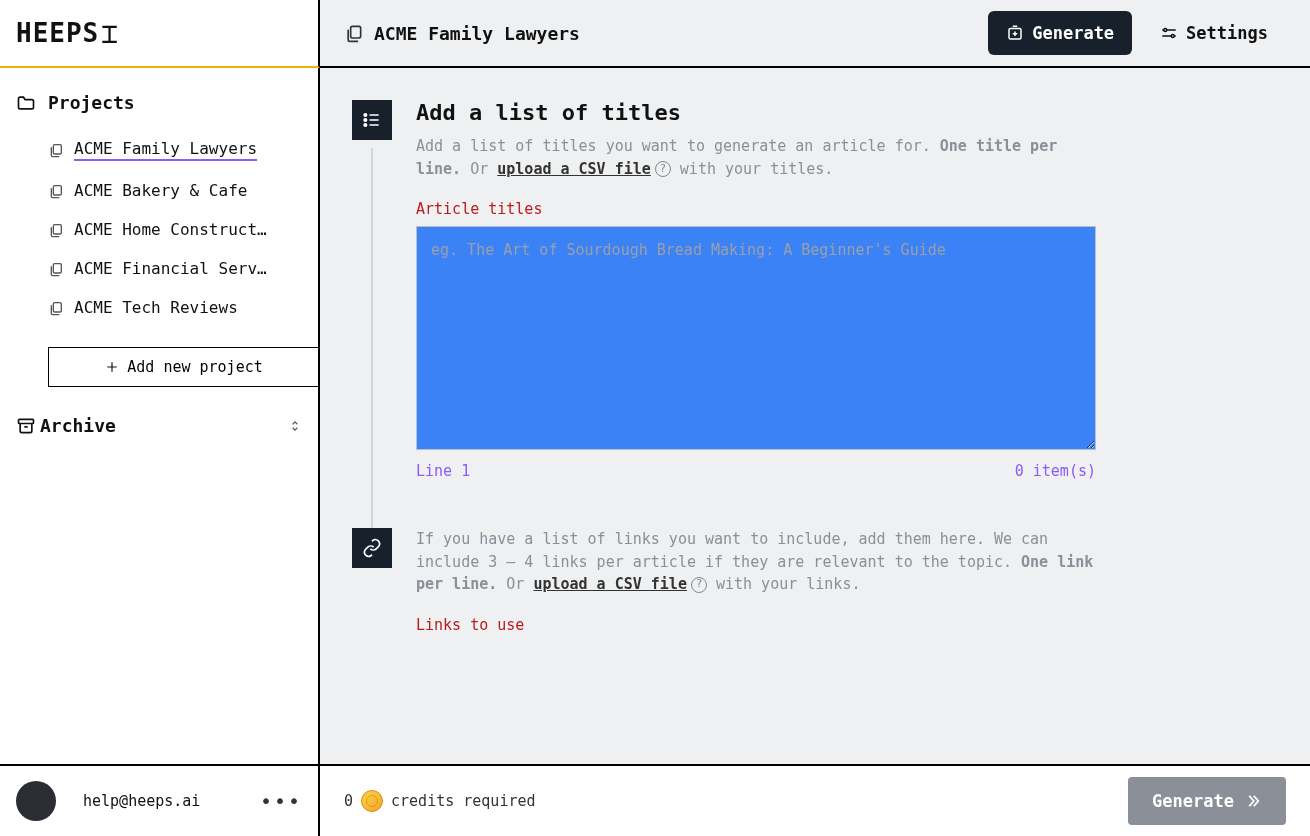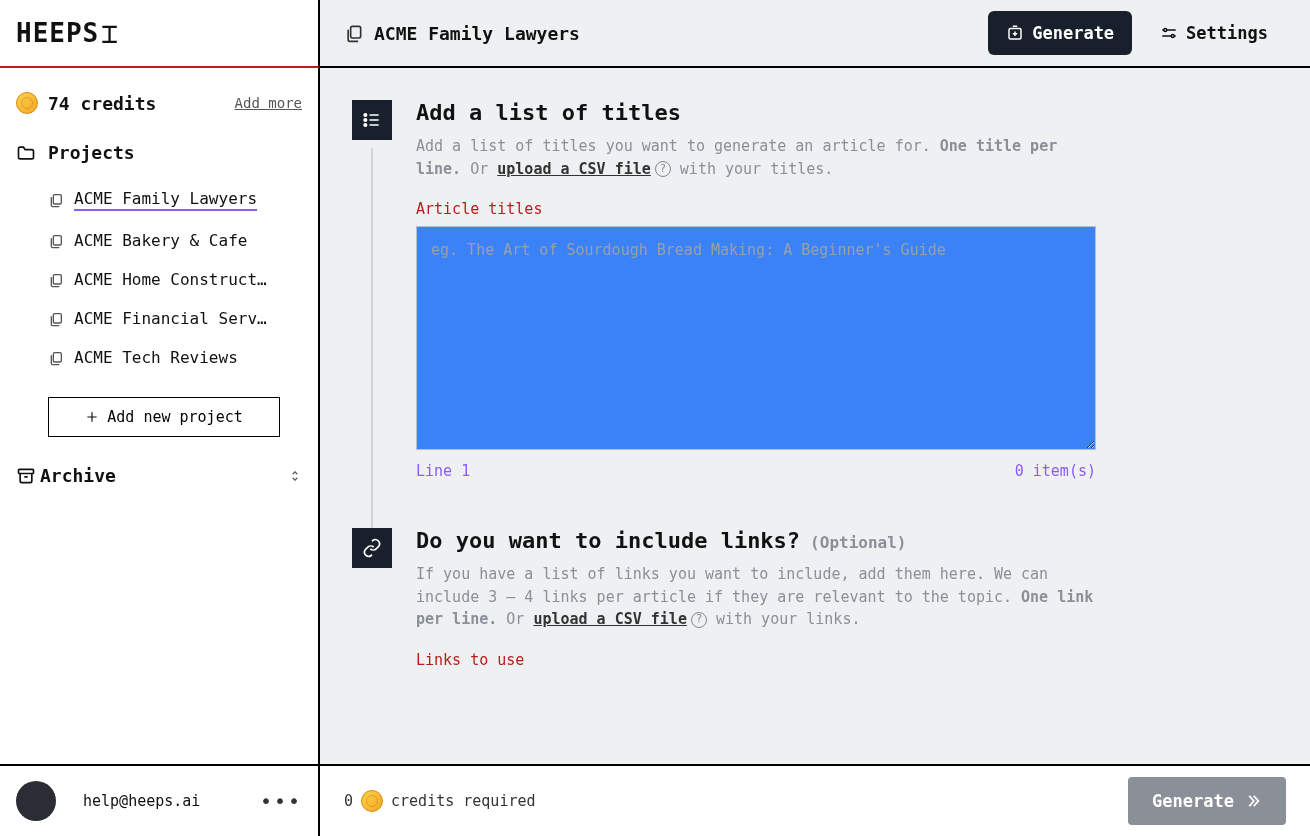--- a/index.html
+++ b/index.html
@@ -10,21 +10,21 @@
   background: #fff;
   width: 1310px;
   height: 836px;
   overflow: hidden;
   display: grid;
   grid-template-columns: 320px 1fr;
   grid-template-rows: 68px 1fr 72px;
 }
 .topbar-left {
   grid-column: 1; grid-row: 1;
-  border-bottom: 2px solid #b91c1c;
+  border-bottom: 2px solid #eab308;
   border-right: 2px solid #000;
   display: flex; align-items: center;
   padding: 18px 16px;
 }
 .logo { font-weight: 900; font-size: 26px; letter-spacing: 1px; display: flex; align-items: center; }
 .logo-caret { display:inline-block; width:10px; font-weight:400; font-size:28px; margin-left:2px;}
 .topbar-right {
   grid-column: 2; grid-row: 1;
   border-bottom: 2px solid #000;
   background: #eef0f2;
@@ -50,21 +50,21 @@
 .credits-row { display:flex; align-items:center; gap:10px; margin-bottom: 28px;}
 .credits-row .add-more { margin-left:auto; text-decoration: underline; color:#555; cursor:pointer; font-size:14px;}
 .credits-text { font-weight:700; font-size:18px;}
 .section-header { display:flex; align-items:center; gap:12px; font-weight:700; font-size:18px; margin-bottom: 16px;}
 .project-list { list-style:none; margin-left: 32px; margin-bottom: 20px;}
 .project-list li { display:flex; align-items:center; gap:10px; padding:10px 0; font-size:16px; cursor:pointer; white-space:nowrap; overflow:hidden; text-overflow:ellipsis;}
 .project-list li span.label { overflow:hidden; text-overflow:ellipsis; }
 .project-list li.active span.label { border-bottom: 2px solid #8b5cf6; padding-bottom:1px;}
 .add-project-btn {
   display:flex; align-items:center; justify-content:center; gap:8px;
-  border:1px solid #000; background:#fff; padding:10px 0; width: 232px; margin-left:32px;
+  border:1px solid #000; background:#fff; padding:10px 0; width: 272px; margin-left:32px;
   cursor:pointer; font-family:inherit; font-size:15px;
 }
 .archive-row { display:flex; align-items:center; gap:4px; font-weight:700; font-size:18px; margin-top: 28px;}
 .chevrons { margin-left:auto; color:#555;}
 .main {
   grid-column: 2; grid-row: 2;
   background: #eef0f2;
   overflow-y: auto;
   padding: 32px 60px 40px 32px;
 }
@@ -145,25 +145,20 @@
         <circle cx="7" cy="8" r="2"></circle>
         <path d="M9 8h12M3 8h2"></path>
         <circle cx="17" cy="16" r="2"></circle>
         <path d="M3 16h12M19 16h2"></path>
       </svg>
     <span>Settings</span>
   </div>
 </div>
 
 <div class="sidebar">
-  <div class="credits-row">
-    <span class="coin"></span>
-    <span class="credits-text">74 credits</span>
-    <span class="add-more">Add more</span>
-  </div>
   <div class="section-header">
     <svg width="20" height="20" viewBox="0 0 24 24" fill="none" stroke="#111" stroke-width="2">
         <path d="M3 7a2 2 0 0 1 2-2h4l2 3h8a2 2 0 0 1 2 2v7a2 2 0 0 1-2 2H5a2 2 0 0 1-2-2V7z"></path>
       </svg>
     <span>Projects</span>
   </div>
   <ul class="project-list">
     <li class="active">
       <svg width="16" height="16" viewBox="0 0 24 24" fill="none" stroke="#555" stroke-width="2">
           <rect x="8" y="4" width="12" height="14" rx="2"></rect>
@@ -246,24 +241,20 @@
     </div>
   </div>
 
   <div class="step">
     <div class="step-icon">
       <svg width="20" height="20" viewBox="0 0 24 24" fill="none" stroke="#fff" stroke-width="2">
           <path d="M10 13a5 5 0 0 0 7 0l3-3a5 5 0 0 0-7-7l-1 1M14 11a5 5 0 0 0-7 0l-3 3a5 5 0 0 0 7 7l1-1"></path>
         </svg>
     </div>
     <div class="step-body">
-      <div class="step-title">
-        <span>Do you want to include links?</span>
-        <span class="optional-tag">(Optional)</span>
-      </div>
       <p class="step-desc">
         <span>If you have a list of links you want to include, add them here. We can include 3 – 4 links per article if they are relevant to the topic. </span><strong>One link per line.</strong><span> Or </span><span class="upload-link">upload a CSV file</span><span class="help-circle">?</span><span> with your links.</span>
       </p>
       <div class="field-label">Links to use</div>
     </div>
   </div>
 </div>
 
 <div class="bottom-left">
   <div class="avatar"></div>

